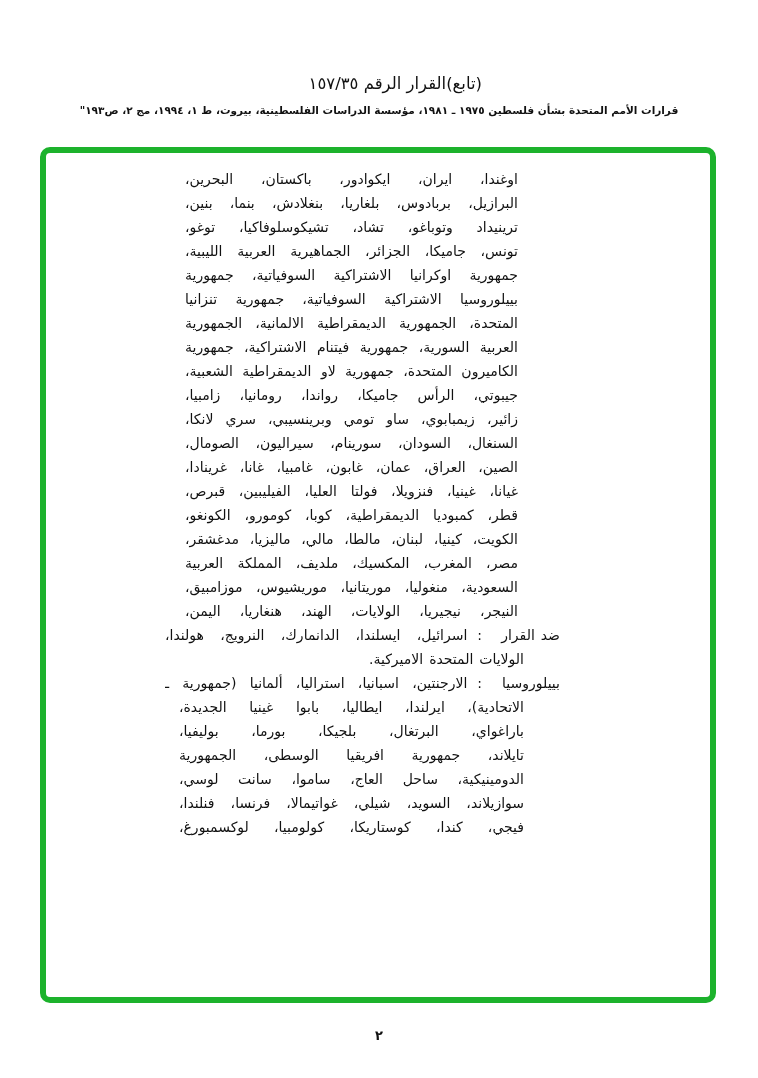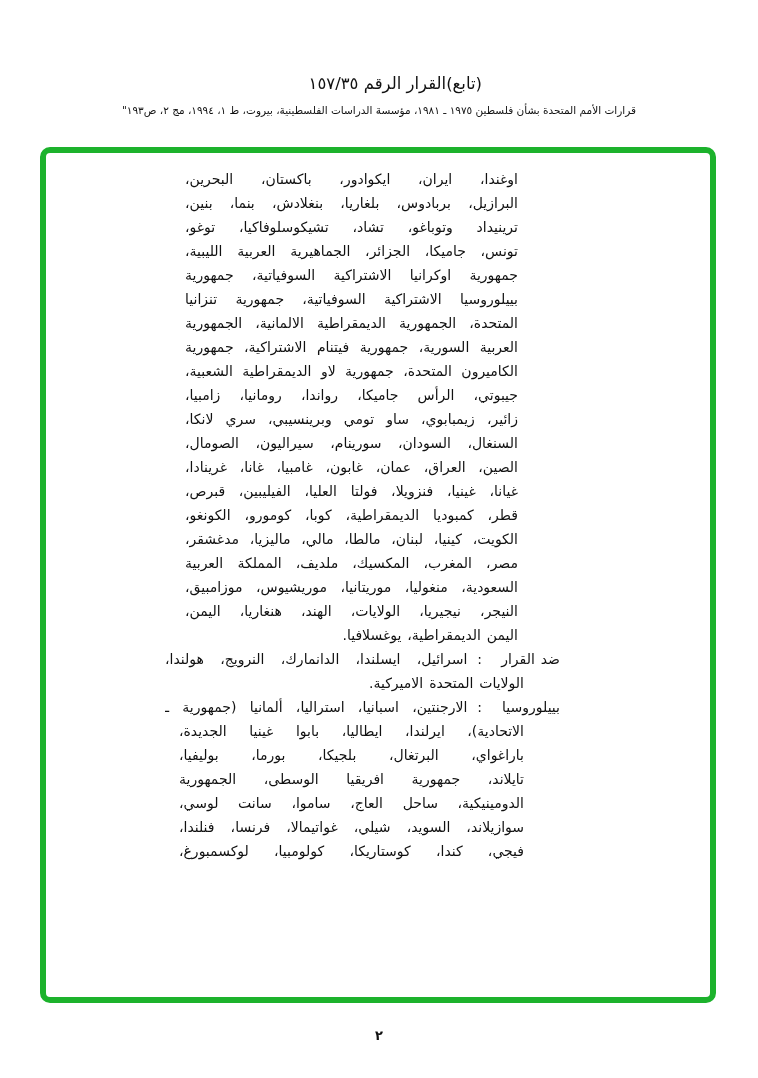--- a/index.html
+++ b/index.html
@@ -22,21 +22,21 @@
     white-space: nowrap;
     font-weight: normal;
     font-size: 16.5px;
     letter-spacing: 0.2px;
   }
   .doc-source {
     position: absolute;
     top: 104px; left: 30px; right: 30px;
     direction: rtl;
     text-align: center;
-    font-weight: normal;
+    font-weight: bold;
     font-size: 10.5px;
     white-space: nowrap;
   }
   .green-frame {
     position: absolute;
     left: 40px; top: 147px;
     width: 664px; height: 844px;
     border: 6px solid #1cb22c;
     border-radius: 10px;
     background: transparent;
@@ -106,21 +106,20 @@
       <div class="t-line">جيبوتي، الرأس جاميكا، رواندا، رومانيا، زامبيا،</div>
       <div class="t-line">زائير، زيمبابوي، ساو تومي وبرينسيبي، سري لانكا،</div>
       <div class="t-line">السنغال، السودان، سورينام، سيراليون، الصومال،</div>
       <div class="t-line">الصين، العراق، عمان، غابون، غامبيا، غانا، غرينادا،</div>
       <div class="t-line">غيانا، غينيا، فنزويلا، فولتا العليا، الفيليبين، قبرص،</div>
       <div class="t-line">قطر، كمبوديا الديمقراطية، كوبا، كومورو، الكونغو،</div>
       <div class="t-line">الكويت، كينيا، لبنان، مالطا، مالي، ماليزيا، مدغشقر،</div>
       <div class="t-line">مصر، المغرب، المكسيك، ملديف، المملكة العربية</div>
       <div class="t-line">السعودية، منغوليا، موريتانيا، موريشيوس، موزامبيق،</div>
       <div class="t-line">النيجر، نيجيريا، الولايات، الهند، هنغاريا، اليمن،</div>
-      <div class="t-line start">اليمن الديمقراطية، يوغسلافيا.</div>
     </div>
 
     <div class="vote-row">
       <span class="vote-label">ضد القرار</span>
       <span class="vote-colon">:</span>
       <span class="vote-text">اسرائيل، ايسلندا، الدانمارك، النرويج، هولندا،</span>
     </div>
     <div class="t-line start cont">الولايات المتحدة الاميركية.</div>
 
     <div class="vote-row">

